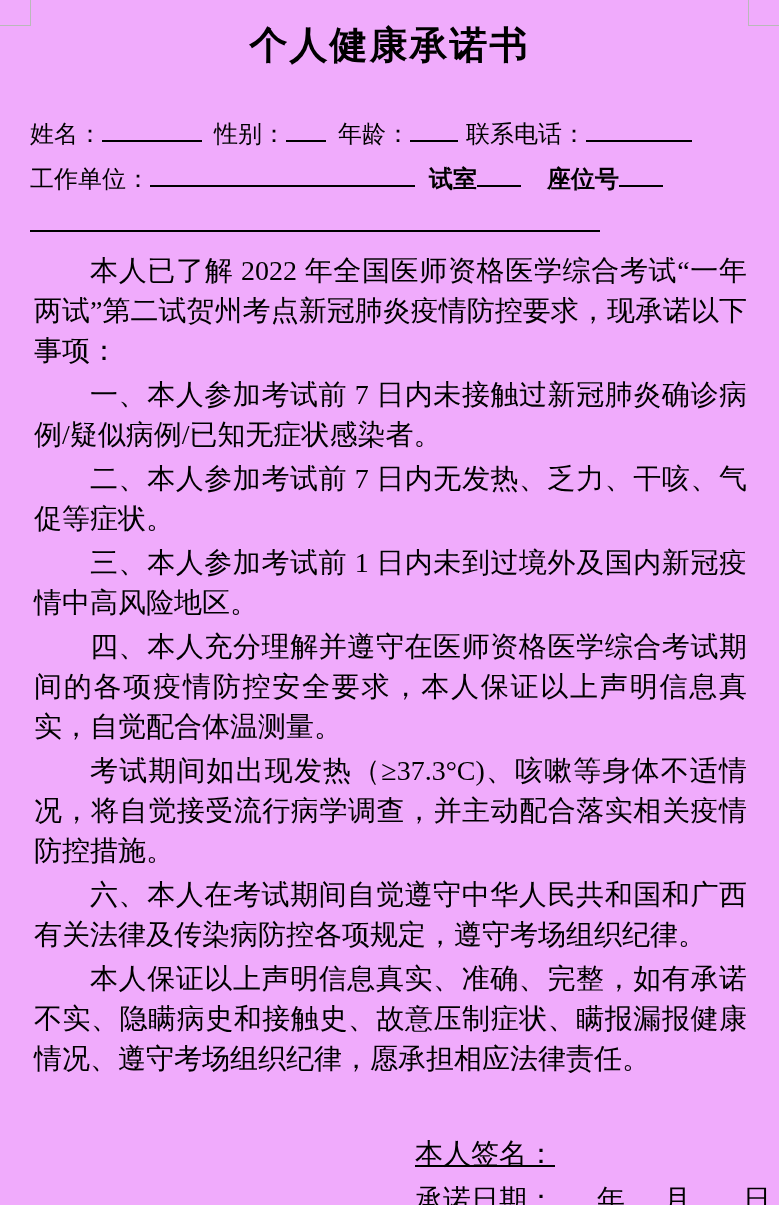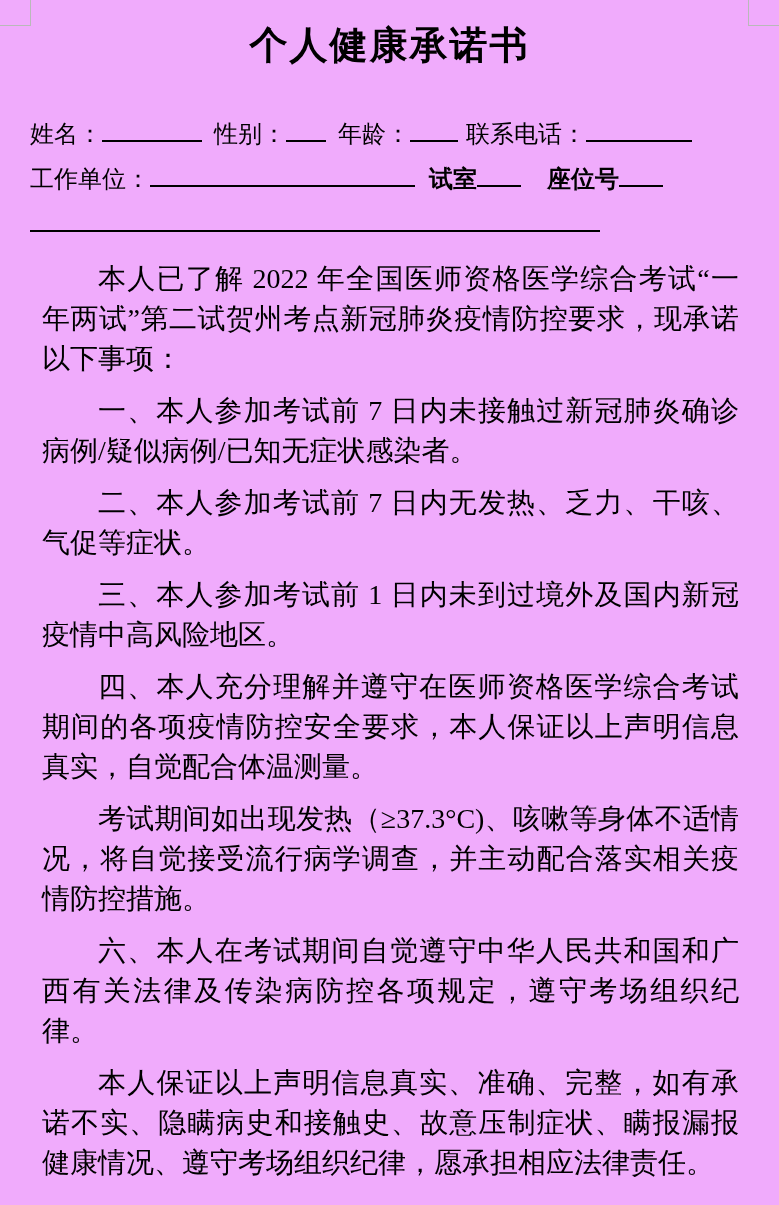--- a/index.html
+++ b/index.html
@@ -36,21 +36,21 @@
   .w100 { width: 100px; } .w40 { width: 40px; } .w48 { width: 48px; }
   .w106 { width: 106px; } .w265 { width: 265px; } .w44 { width: 44px; }
   .w570 { width: 570px; } .w38 { width: 38px; }
   .sp12 { display: inline-block; width: 12px; }
   .sp8  { display: inline-block; width: 8px; }
   .sp26 { display: inline-block; width: 26px; }
   .sp42 { display: inline-block; width: 42px; }
   .sp14 { display: inline-block; width: 14px; }
 
   .content { margin: 2px 28px 0 30px; font-size: 28px; line-height: 40px; text-align: justify; }
-  .content p { margin: 12px; padding: 0; text-indent: 2em; }
+  .content p { margin: 4px; padding: 0; text-indent: 2em; }
 
   .signature { margin: 52px 0 0 415px; font-size: 28px; line-height: 46px; white-space: nowrap; text-decoration: underline; }
 </style>
 </head>
 <body>
 
 <div class="page">
 
   <div class="corner tl"></div>
   <div class="corner tr"></div>

